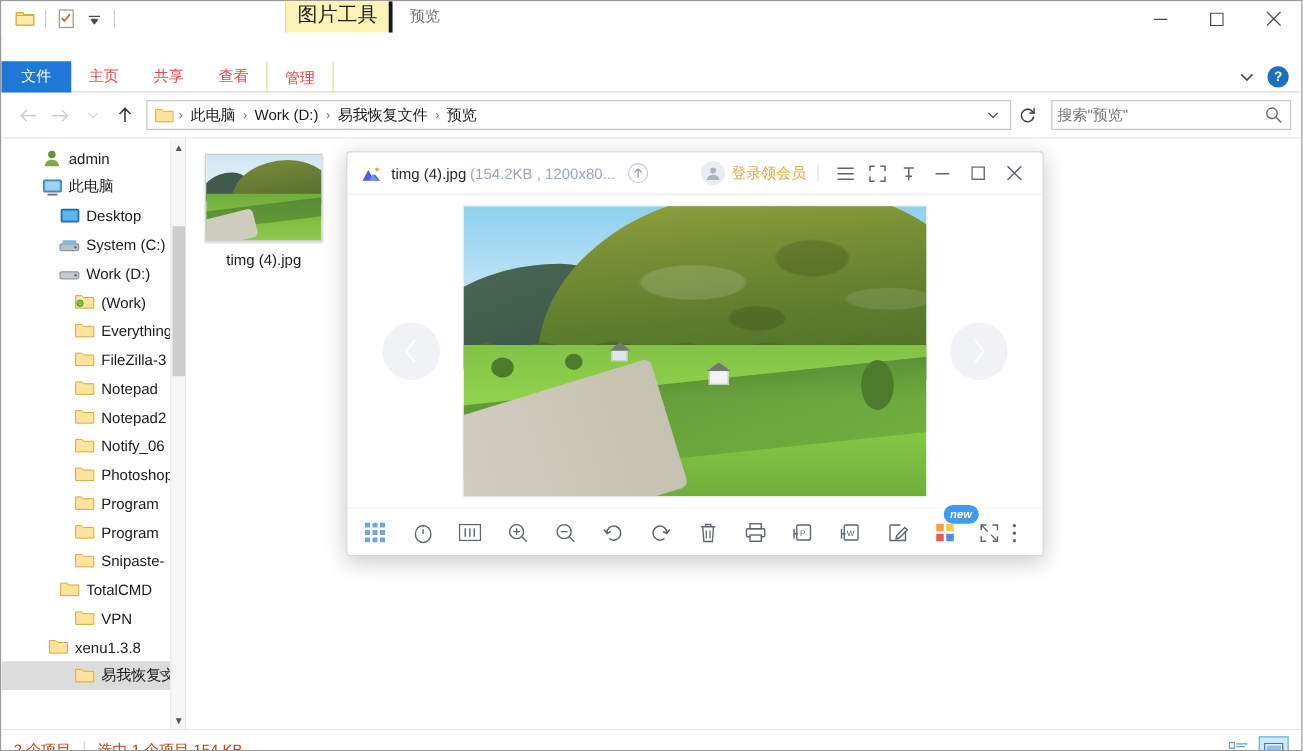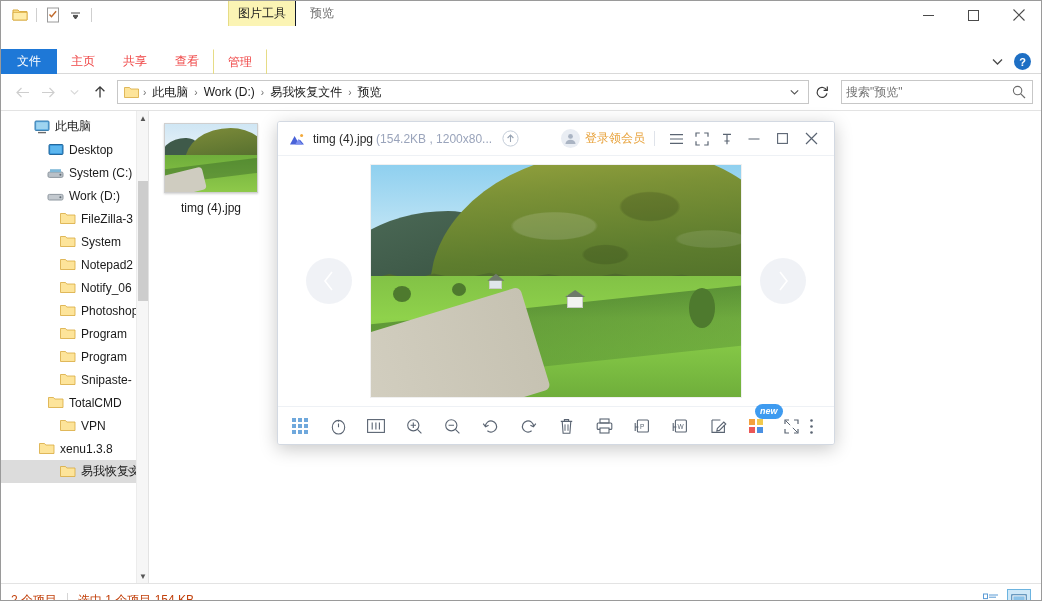--- a/index.html
+++ b/index.html
@@ -22,23 +22,23 @@
     display:flex; align-items:center;
   }
   .qat { display:flex; align-items:center; gap:0px; padding-left:8px; height:28px; }
   .qat-ico { width:22px; height:22px; display:flex; align-items:center; justify-content:center; }
   .qat-sep { width:1px; height:14px; background:#cfcfcf; margin:0 5px; }
   .ctx-tools {
     position:absolute; left:227px; top:0px; height:25px;
     display:flex; align-items:center;
   }
   .ctx-label {
-    background:#fbf4b4; color:#1d1d1d; font-size:12px;
+    background:#fbf4b4; color:#1d1d1d; font-size:16px;
     padding:4px 9px 5px 9px; height:25px; line-height:16px;
-    border-left:1px solid #e6dc86; border-right:1px solid #0f172a;
+    border-left:1px solid #e6dc86; border-right:3px solid #0f172a;
   }
   .ctx-sub { color:#6f6f6f; font-size:12px; margin-left:14px; }
   .win-btns { position:absolute; right:0; top:0; display:flex; height:28px; }
   .win-btn {
     width:45px; height:28px; display:flex; align-items:center; justify-content:center;
   }
   .win-btn svg { display:block; }
 
   
   .ribbon-tabs {
@@ -375,20 +375,29 @@
           <path d="M8.8 8.8l4.2 4.2" stroke="#6b6b6b" stroke-width="1.2"></path>
         </svg>
       </span>
     </div>
   </div>
 
   <div class="content-row">
 
     <div class="navpane">
 
+      <div class="tree-item" style="padding-left:32px">
+        <span class="tree-ico">
+          <svg width="15" height="15" viewBox="0 0 15 15">
+            <circle cx="7.5" cy="4.6" r="3" fill="#6b8f3e"></circle>
+            <path d="M1.6 14c.6-3.6 3-5.2 5.9-5.2S12.8 10.4 13.4 14z" fill="#7fa74c"></path>
+          </svg>
+        </span>
+        <span class="tree-label">admin</span>
+      </div>
 
       <div class="tree-item" style="padding-left:32px">
         <span class="tree-ico">
           <svg width="16" height="14" viewBox="0 0 16 14">
             <rect x="1" y="1" width="14" height="9.5" rx="1" fill="#5aa9e0" stroke="#3c7fae"></rect>
             <rect x="2.2" y="2.2" width="11.6" height="7" fill="#9fd4f0"></rect>
             <path d="M4 12.6h8" stroke="#6b6b6b" stroke-width="1.4"></path>
           </svg>
         </span>
         <span class="tree-label">此电脑</span>
@@ -418,39 +427,56 @@
       <div class="tree-item" style="padding-left:46px">
         <span class="tree-ico">
           <svg width="17" height="12" viewBox="0 0 17 12">
             <rect x="1" y="4.4" width="15" height="5.6" rx="1.4" fill="#c3c9cf" stroke="#8e979f"></rect>
             <circle cx="13.4" cy="7.2" r="1" fill="#5f6a72"></circle>
           </svg>
         </span>
         <span class="tree-label">Work (D:)</span>
       </div>
 
-
-
+      <div class="tree-item" style="padding-left:58px">
+        <span class="tree-ico">
+          <svg width="16" height="13" viewBox="0 0 16 13">
+            <path d="M0.5 1.5h5L6.8 3H15v8.5H0.5z" fill="#fde49a" stroke="#d8a93c" stroke-width=".8"></path>
+            <circle cx="4" cy="7.6" r="2.6" fill="#7ec242" stroke="#4e8a25" stroke-width=".7"></circle>
+          </svg>
+        </span>
+        <span class="tree-label">(Work)</span>
+      </div>
+
+
+      <div class="tree-item" style="padding-left:58px">
+        <span class="tree-ico">
+          <svg width="16" height="13" viewBox="0 0 16 13">
+              <path d="M0.5 1.5h5L6.8 3H15v8.5H0.5z" fill="#fde49a" stroke="#d8a93c" stroke-width=".8"></path>
+            </svg>
+        </span>
+        <span class="tree-label">Everything</span>
+      </div>
 
       <div class="tree-item" style="padding-left:58px">
         <span class="tree-ico">
           <svg width="16" height="13" viewBox="0 0 16 13">
               <path d="M0.5 1.5h5L6.8 3H15v8.5H0.5z" fill="#fde49a" stroke="#d8a93c" stroke-width=".8"></path>
             </svg>
         </span>
         <span class="tree-label">FileZilla-3</span>
       </div>
 
       <div class="tree-item" style="padding-left:58px">
         <span class="tree-ico">
           <svg width="16" height="13" viewBox="0 0 16 13">
               <path d="M0.5 1.5h5L6.8 3H15v8.5H0.5z" fill="#fde49a" stroke="#d8a93c" stroke-width=".8"></path>
             </svg>
         </span>
-        <span class="tree-label">System</span>
+        <span class="tree-label">Notepad</span>
       </div>
 
       <div class="tree-item" style="padding-left:58px">
         <span class="tree-ico">
           <svg width="16" height="13" viewBox="0 0 16 13">
               <path d="M0.5 1.5h5L6.8 3H15v8.5H0.5z" fill="#fde49a" stroke="#d8a93c" stroke-width=".8"></path>
             </svg>
         </span>
         <span class="tree-label">Notepad2</span>
       </div>

